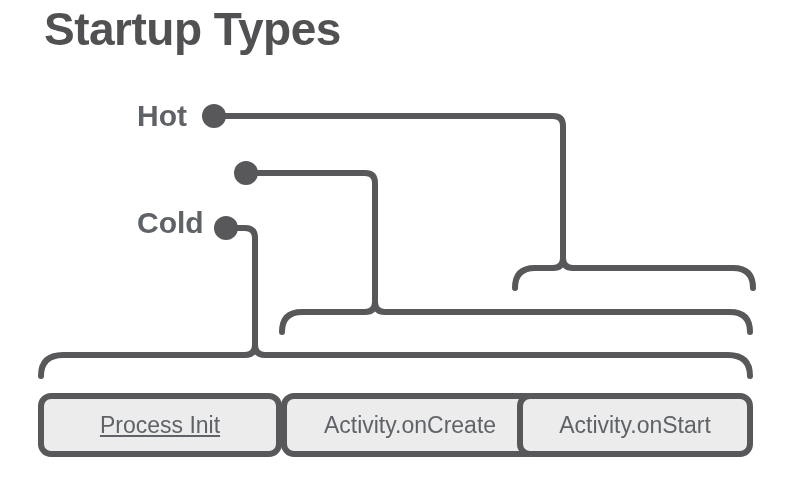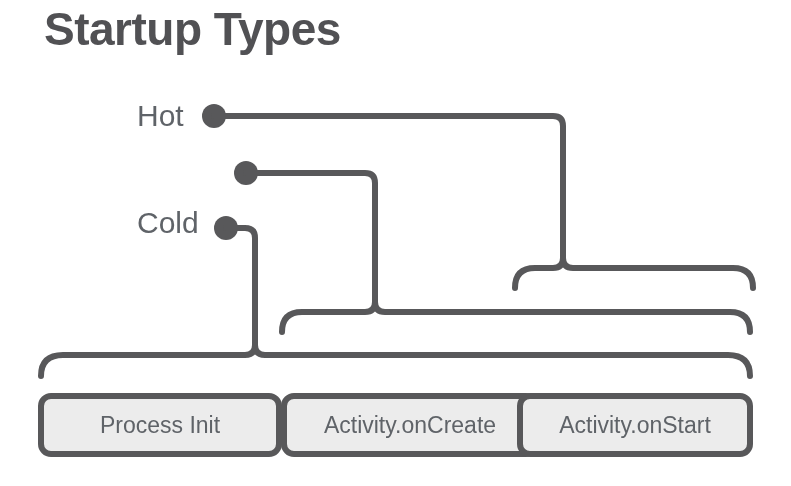--- a/index.html
+++ b/index.html
@@ -10,21 +10,21 @@
     font-family:"Liberation Sans",sans-serif;
     overflow:hidden;
   }
   .title{
     position:absolute;left:44px;top:2px;margin:0;
     font-size:46px;font-weight:700;letter-spacing:-0.5px;
     color:var(--color-title,#515154);
   }
   .type-label{
     position:absolute;left:137px;
-    font-size:30px;line-height:30px;font-weight:400;
+    font-size:30px;line-height:30px;font-weight:700;
     color:var(--color-label,#5f6368);
     white-space:nowrap;
   }
   .type-label.hot{top:101px;}
   .type-label.warm{top:158px;}
   .type-label.cold{top:208px;}
   svg.wires{position:absolute;left:0;top:0;}
   svg.wires path{
     fill:none;
     stroke:var(--color-line,#58585a);
@@ -36,21 +36,21 @@
   .phase-box{
     position:absolute;top:393px;height:64px;
     box-sizing:border-box;
     background:var(--color-box-fill,#ececec);
     border:6px solid var(--color-box-border,#58585a);
     border-radius:13px;
     display:flex;align-items:center;justify-content:center;
     font-size:23px;color:var(--color-box-text,#5f6368);
     white-space:nowrap;
   }
-  .phase-box.p1{left:38px;width:244px;}
+  .phase-box.p1{left:38px;width:244px;text-decoration:underline;}
   .phase-box.p2{left:281px;width:258px;}
   .phase-box.p3{left:517px;width:236px;}
 </style>
 </head>
 <body>
 
 <div class="canvas">
 
   <h1 class="title">Startup Types</h1>
 

